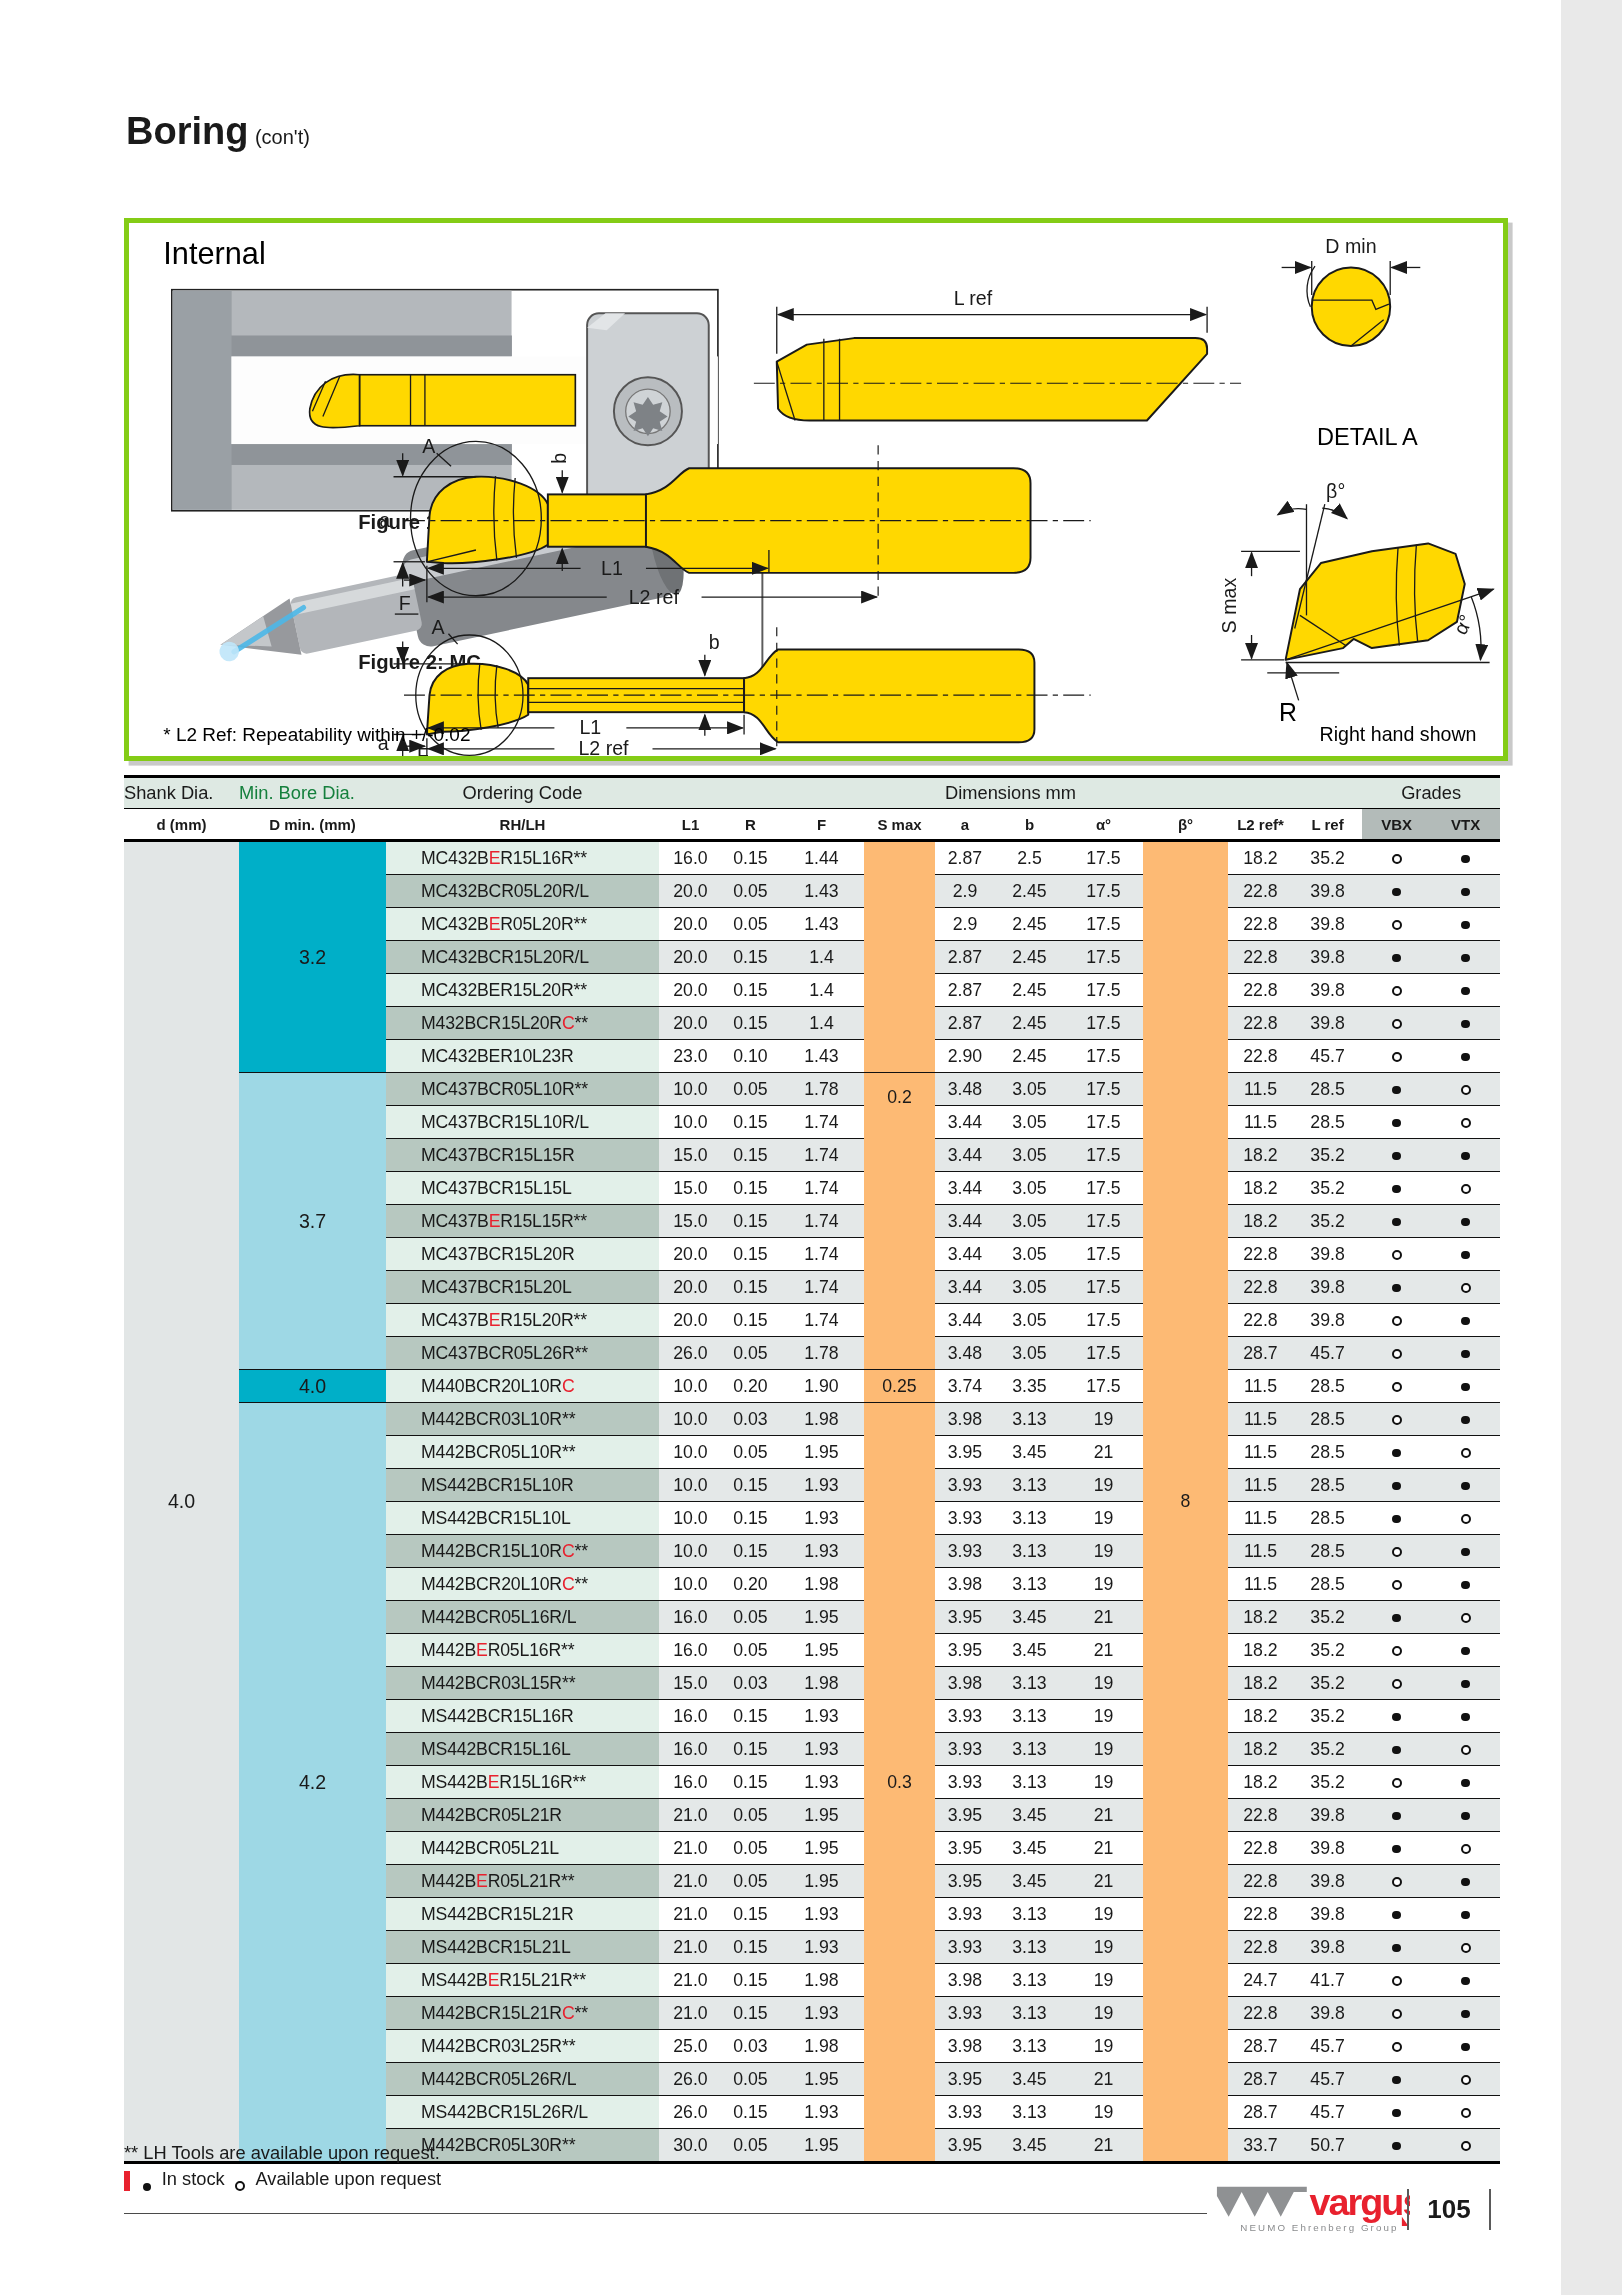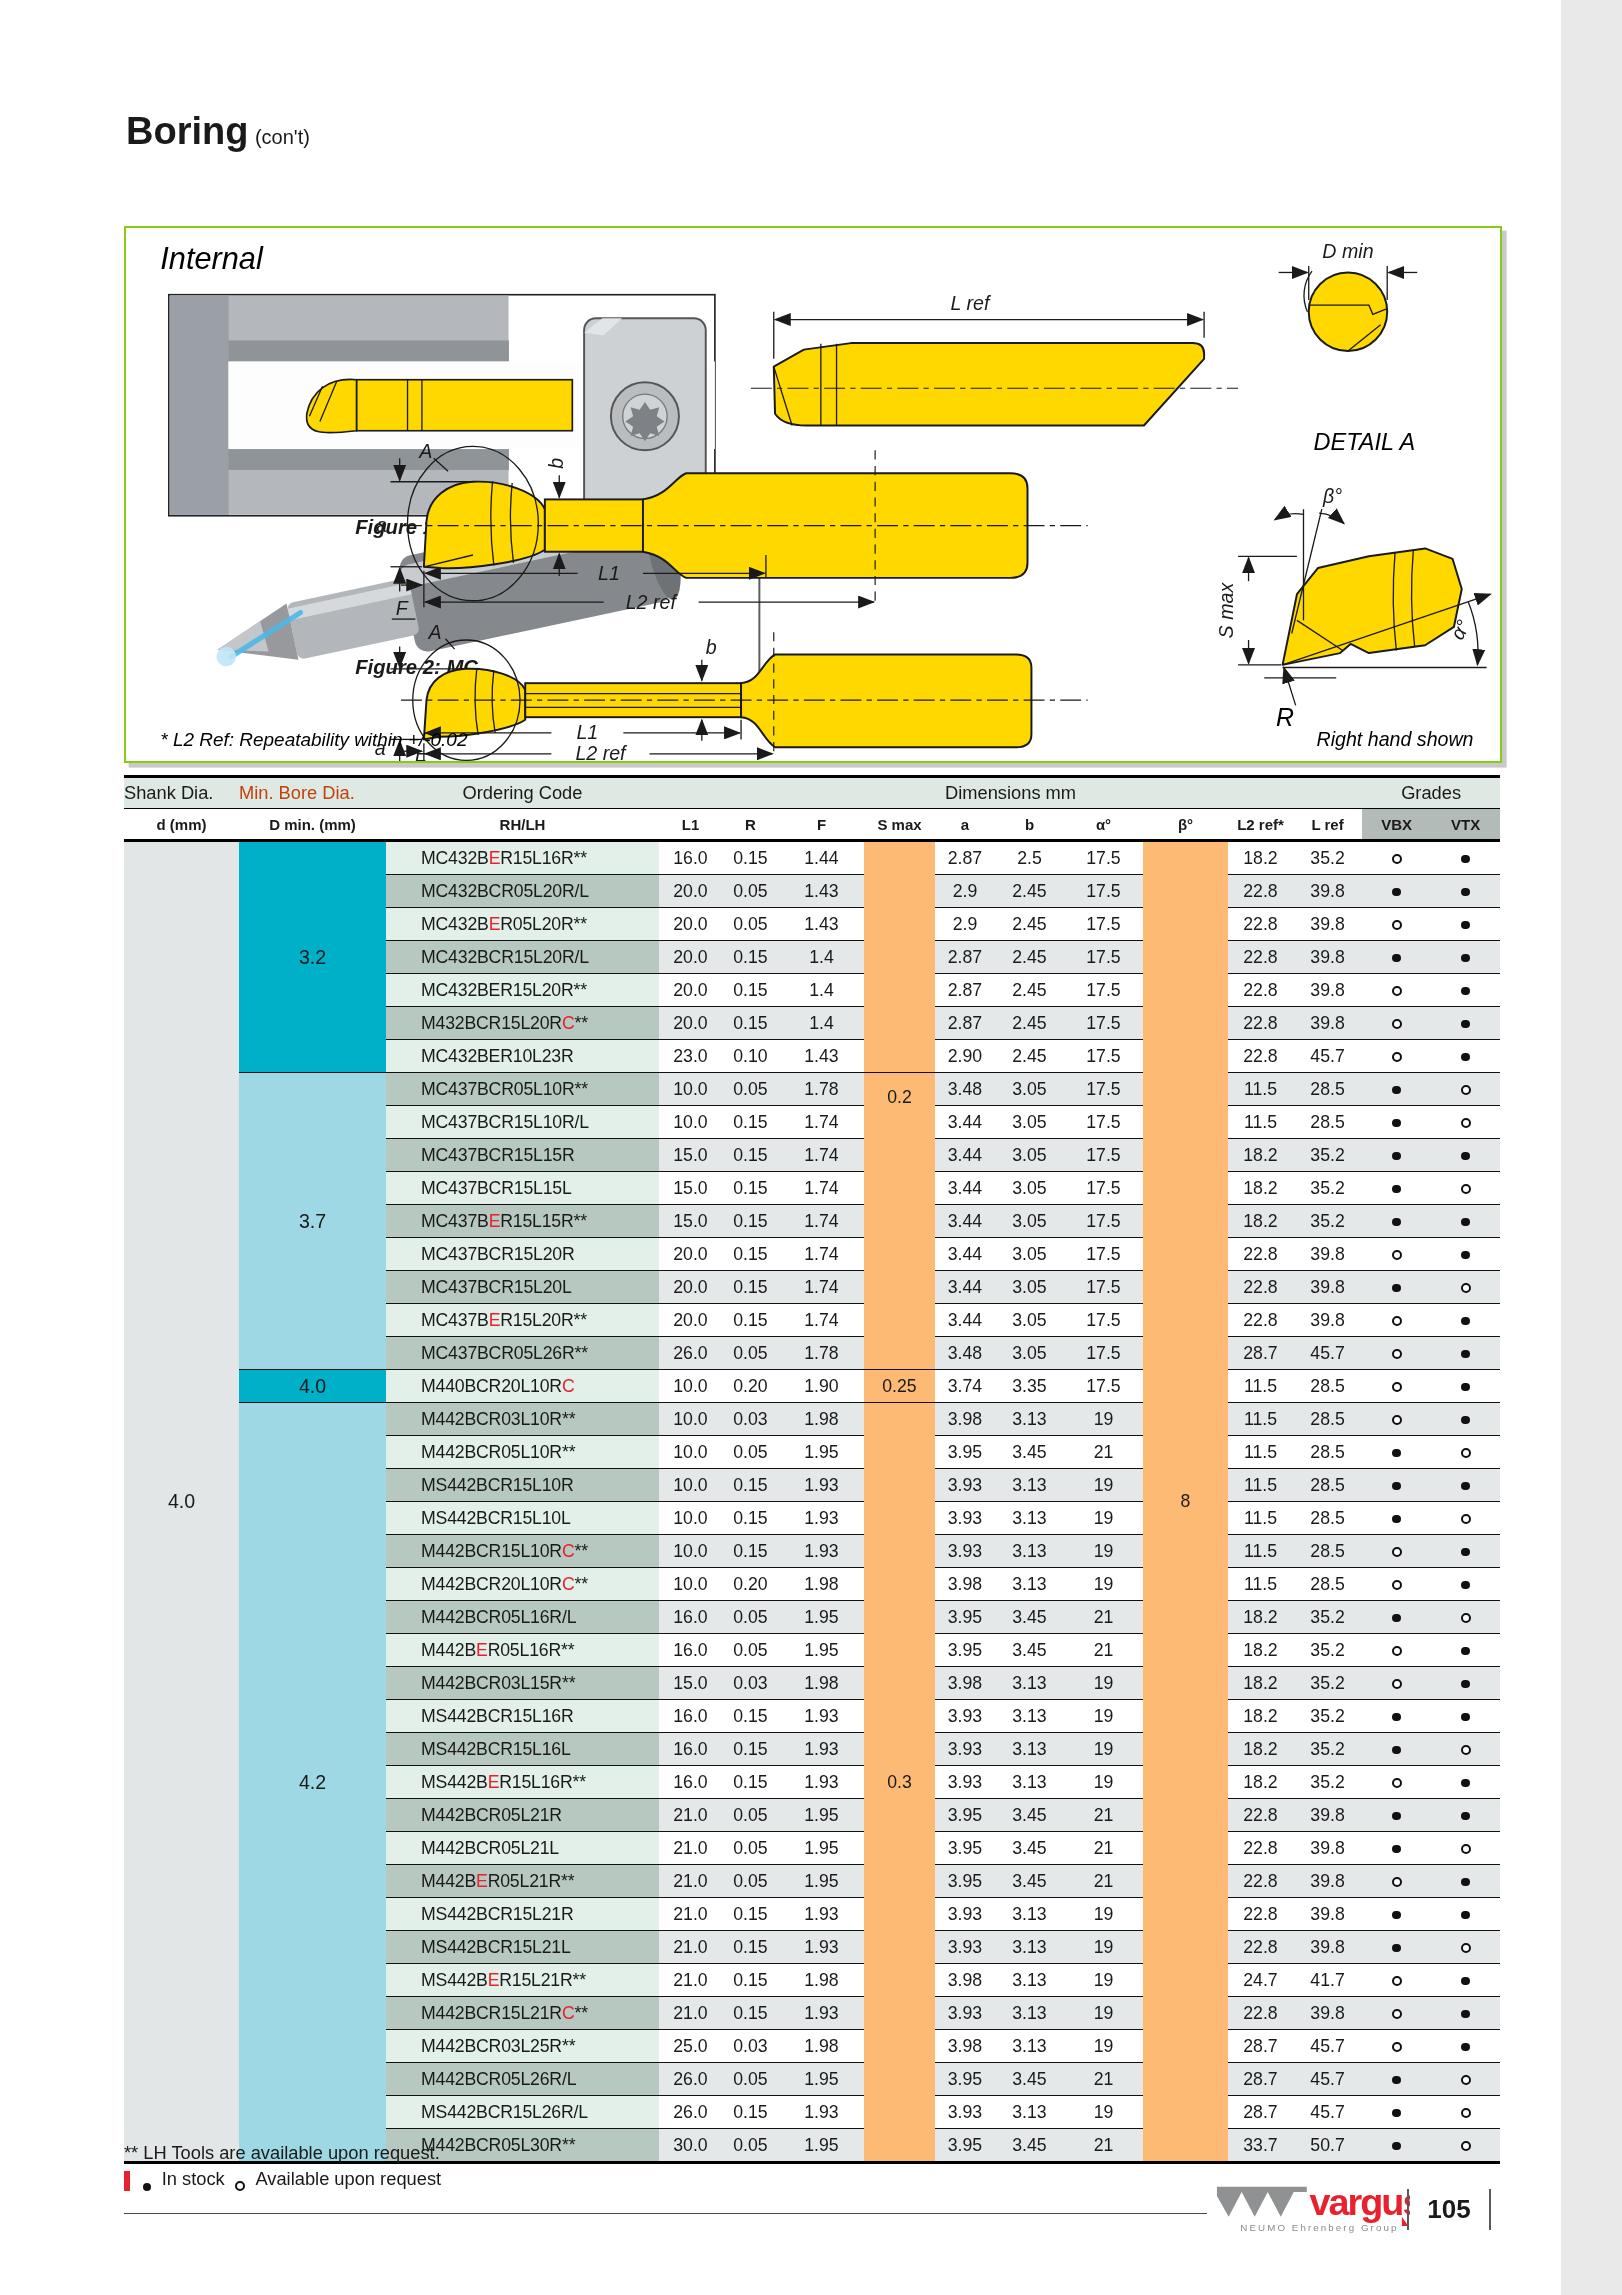--- a/index.html
+++ b/index.html
@@ -5,39 +5,39 @@
   html,body{margin:0;padding:0;background:#e9e9e9;}
   .page{position:relative;width:1561px;height:2295px;background:#ffffff;
         font-family:"Liberation Sans",sans-serif;color:#1a1a1a;overflow:hidden;}
 
   
   .title-row{position:absolute;left:126px;top:110px;}
   .title-main{font-size:38px;font-weight:bold;letter-spacing:0;}
   .title-note{font-size:20px;font-weight:normal;margin-left:6.5px;}
 
   
-  .figure-box{position:absolute;left:124px;top:226px;width:1374px;height:533px;
-              border:2px solid #84cc16;background:#fff;box-shadow:4.6px 4.6px 0 #c9c9c9;font-style:italic;}
+  .figure-box{position:absolute;left:124px;top:218px;width:1374px;height:533px;
+              border:5px solid #84cc16;background:#fff;box-shadow:4.6px 4.6px 0 #c9c9c9;}
   .figure-box svg{position:absolute;left:0;top:0;}
   .dimtext{font-size:30px;fill:#1a1a1a;}
   .figlabel{font-size:31px;font-weight:bold;fill:#1a1a1a;}
   .thin{stroke:#1a1a1a;stroke-width:2;fill:none;}
   .outl{stroke:#1a1a1a;stroke-width:3;fill:#ffd800;stroke-linejoin:round;}
   .cl{stroke:#1a1a1a;stroke-width:1.8;stroke-dasharray:32 8 8 8;fill:none;}
   .proj{stroke:#1a1a1a;stroke-width:1.8;stroke-dasharray:14 10;fill:none;}
 
   
   .tblwrap{position:absolute;left:124px;top:775px;width:1374px;}
   table.cat{border-collapse:collapse;table-layout:fixed;width:1374px;
             border-top:3.3px solid #000;border-bottom:3.9px solid #000;font-size:17.7px;}
   table.cat thead tr.band th{background:#dee9e3;font-weight:normal;font-size:18.3px;height:30px;padding:0;
             border-bottom:1.3px solid #000;}
   table.cat thead tr.cols th{background:#fff;font-weight:bold;font-size:15px;height:30px;padding:0;
             border-bottom:3.9px solid #000;}
-  th.redhd{color:#c2410c;text-align:left;padding-left:3.9px;}
+  th.redhd{color:#15803d;text-align:left;padding-left:3.9px;}
   th.lefthd{text-align:left;padding-left:5.2px;}
   th.grayhd{background:#b3bbb9 !important;}
   td{height:32px;padding:0;text-align:center;vertical-align:middle;}
   td.codec{text-align:left;padding-left:35px;letter-spacing:-0.2px;white-space:nowrap;}
   tr.odd  td.codec{background:#e2f0e9;}
   tr.even td.codec{background:#b7c8c0;}
   tr.odd  td.num{background:#ffffff;}
   tr.even td.num{background:#e4e8e8;}
   td.bt{border-top:1.3px solid #111;}
   td.dcol{background:#e2e6e6;font-size:19.6px;}

